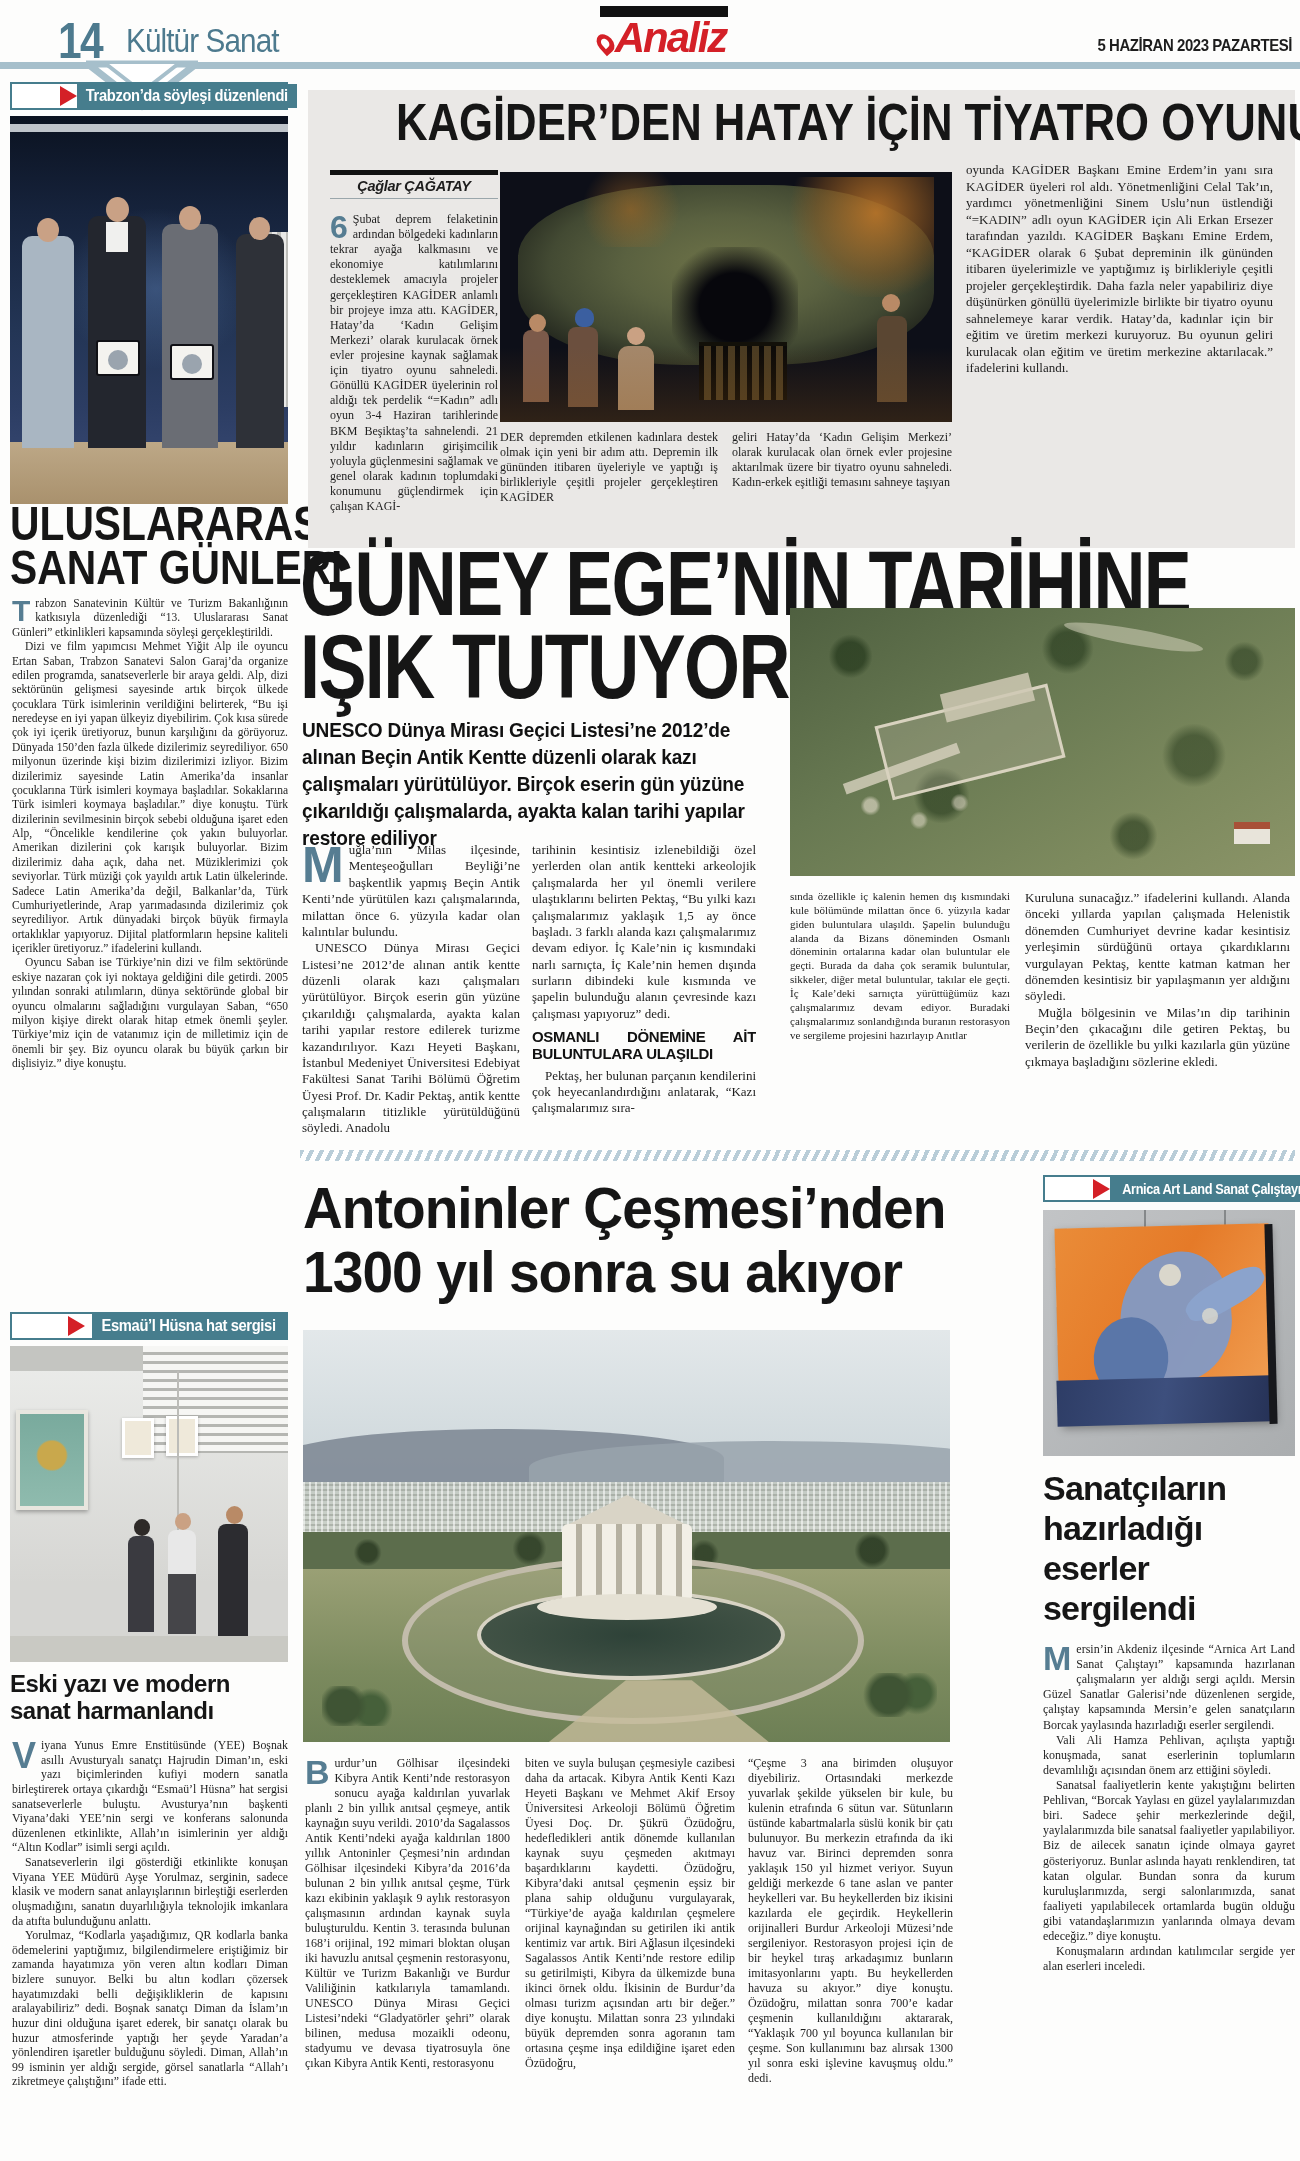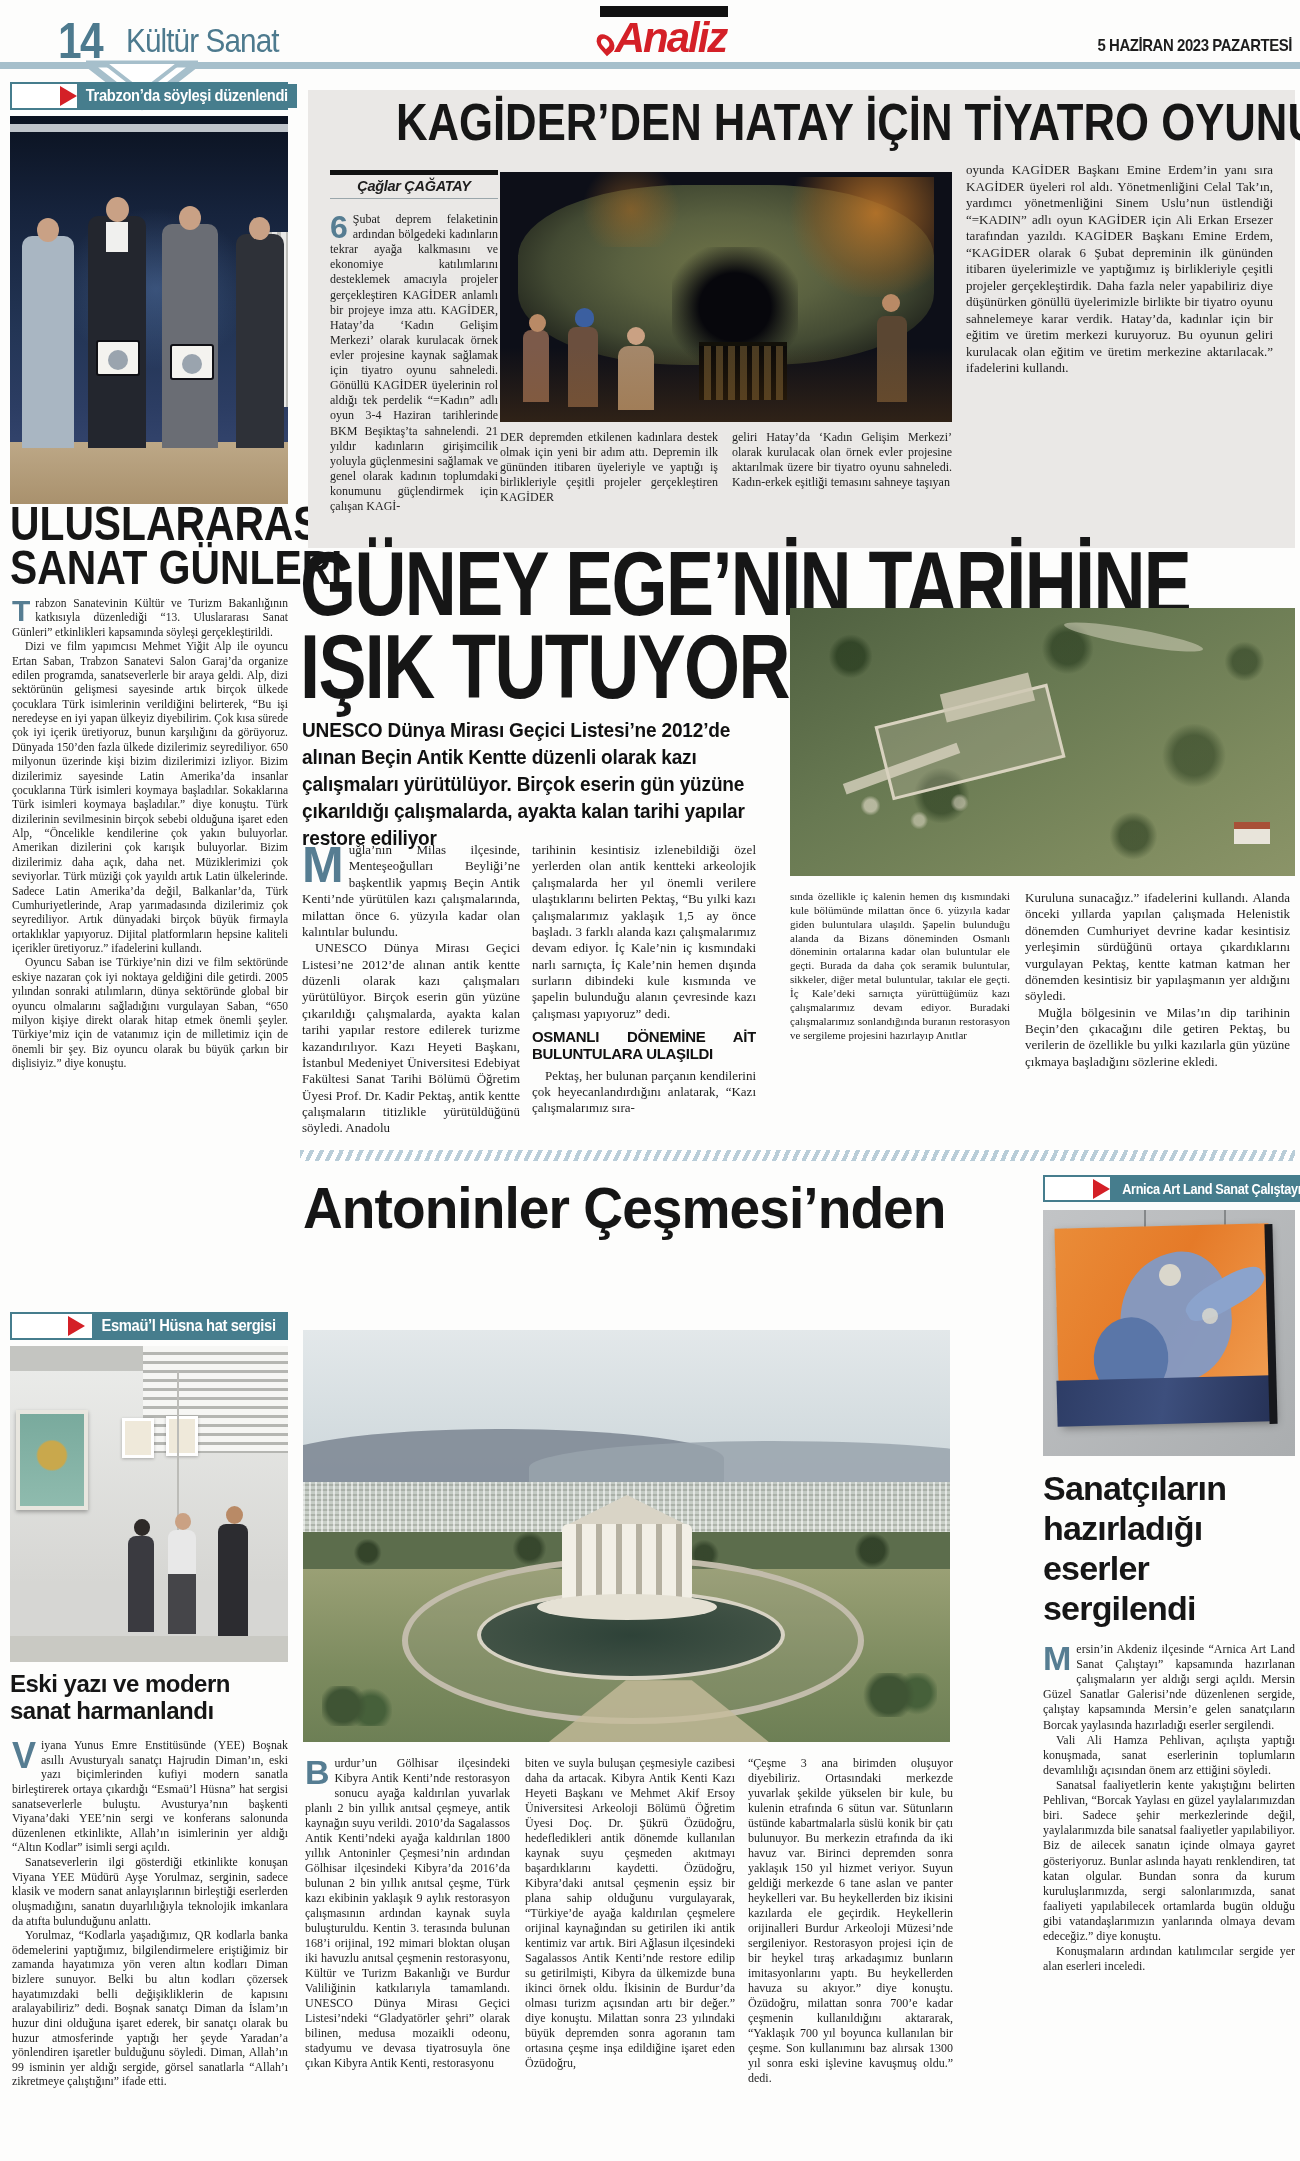--- a/index.html
+++ b/index.html
@@ -185,20 +185,23 @@
   <div class="abs bodytxt" style="left:1025px;top:890px;width:265px;height:255px;font-size:13px;line-height:1.26;">
     <p>Kuruluna sunacağız.” ifadelerini kullandı. Alanda önceki yıllarda yapılan çalışmada Helenistik dönemden Cumhuriyet devrine kadar kesintisiz yerleşimin sürdüğünü ortaya çıkardıklarını vurgulayan Pektaş, kentte katman katman her dönemden kesintisiz bir yapılaşmanın yer aldığını söyledi.</p>
     <p class="ind">Muğla bölgesinin ve Milas’ın dip tarihinin Beçin’den çıkacağını dile getiren Pektaş, bu verilerin de özellikle bu yılki kazılarla gün yüzüne çıkmaya başladığını sözlerine ekledi.</p>
   </div>
 
   <div class="abs hatch" style="left:300px;top:1150px;width:995px;height:11px;"></div>
 
   <div class="abs hl-black" style="left:303px;top:1178px;font-size:58px;line-height:60px;">
     <span class="cond" style="transform:scaleX(.95);letter-spacing:-1px;">Antoninler Çeşmesi’nden</span>
   </div>
+  <div class="abs hl-black" style="left:303px;top:1242px;font-size:58px;line-height:60px;">
+    <span class="cond" style="transform:scaleX(.95);letter-spacing:-1px;">1300 yıl sonra su akıyor</span>
+  </div>
 
   <div class="photo" style="left:303px;top:1330px;width:647px;height:412px;">
     <i style="left:0;top:0;right:0;height:37%;background:linear-gradient(#e3e8ea,#ccd6da);"></i>
     <i style="left:-5%;top:24%;width:70%;height:16%;background:#7f8a96;border-radius:100% 100% 0 0/100% 90% 0 0;opacity:.9;"></i>
     <i style="left:35%;top:27%;width:75%;height:13%;background:#99a3ad;border-radius:100% 100% 0 0/100% 90% 0 0;opacity:.85;"></i>
     <i style="left:0;top:37%;right:0;height:13%;background:linear-gradient(#c3cac4,#ccd2c9);"></i>
     <i style="left:0;top:37%;right:0;height:13%;background-image:repeating-linear-gradient(90deg,rgba(255,255,255,.55) 0 2px,rgba(0,0,0,0) 2px 6px),repeating-linear-gradient(0deg,rgba(120,125,115,.35) 0 2px,rgba(0,0,0,0) 2px 5px);"></i>
     <i style="left:0;top:49%;right:0;height:10%;background:#5c6d4c;"></i>
     <i style="left:0;top:49%;right:0;height:10%;background-image:radial-gradient(circle at 10% 50%,rgba(25,40,20,.6) 0 9px,rgba(0,0,0,0) 14px),radial-gradient(circle at 35% 40%,rgba(25,40,20,.55) 0 11px,rgba(0,0,0,0) 17px),radial-gradient(circle at 62% 55%,rgba(25,40,20,.55) 0 9px,rgba(0,0,0,0) 15px),radial-gradient(circle at 88% 45%,rgba(25,40,20,.6) 0 12px,rgba(0,0,0,0) 18px);"></i>
     <i style="left:0;top:58%;right:0;bottom:0;background:linear-gradient(#9aa075,#7b8a5e 60%,#6d7f55);"></i>

